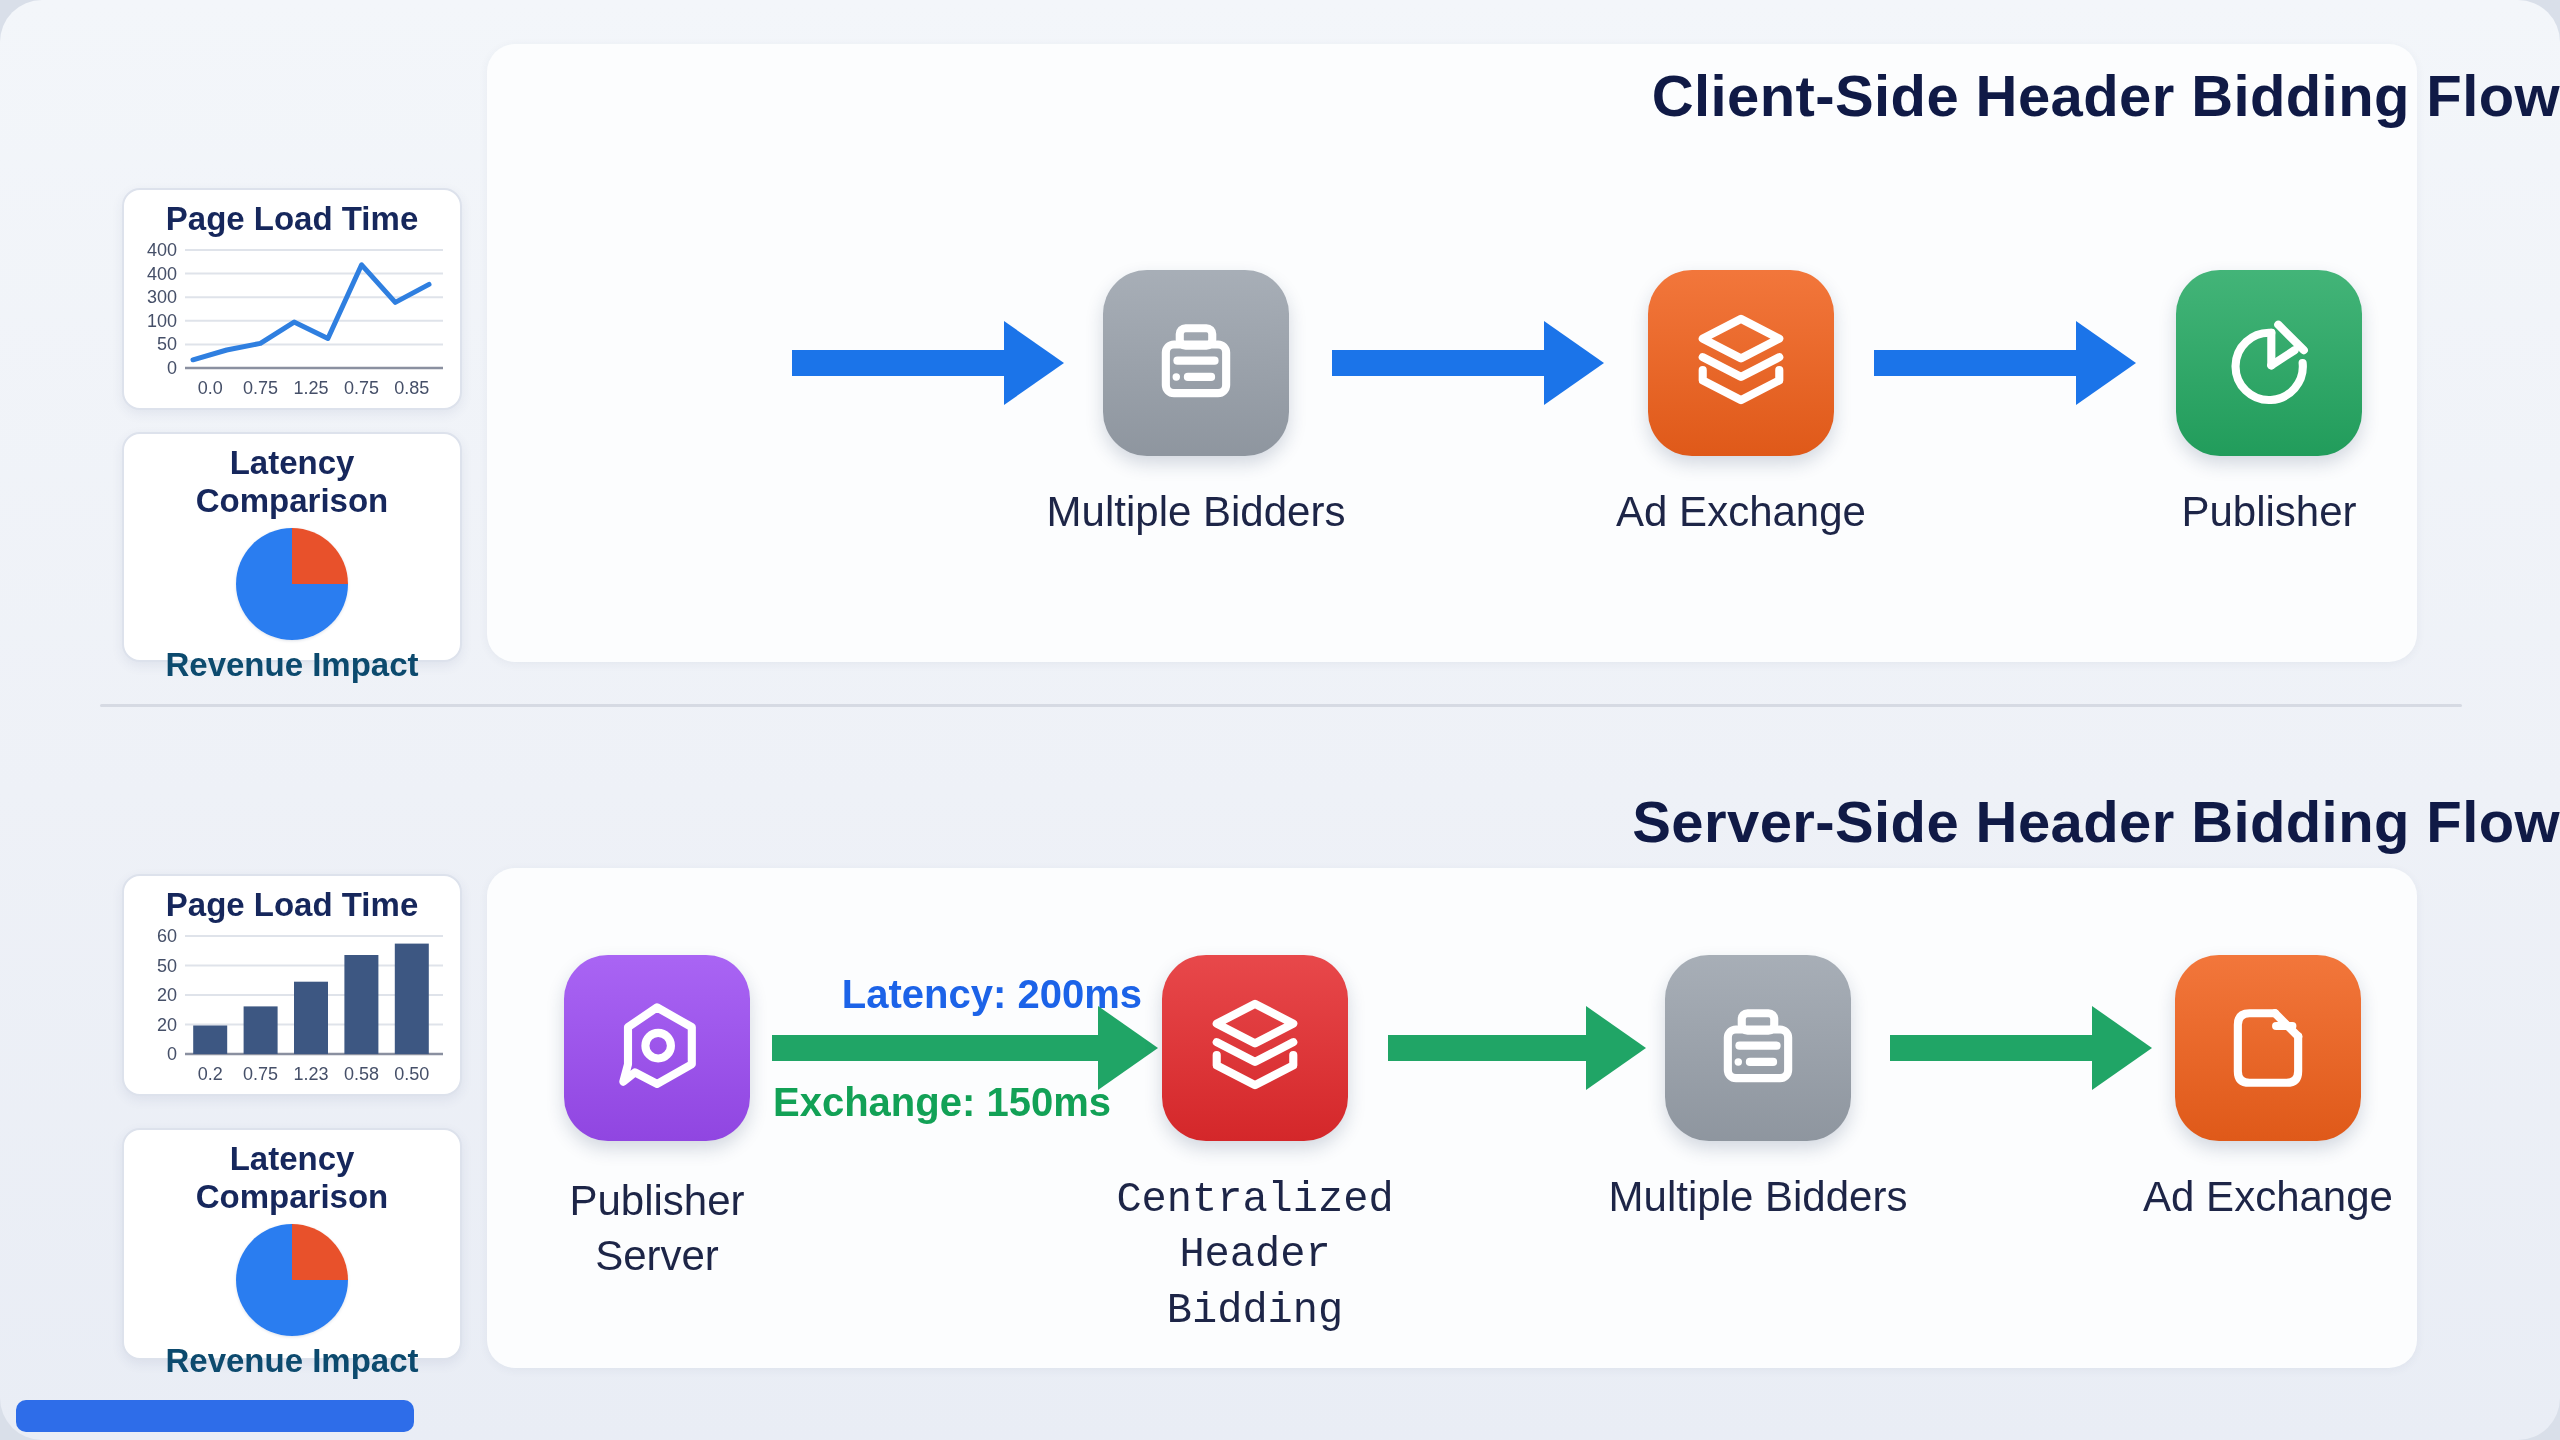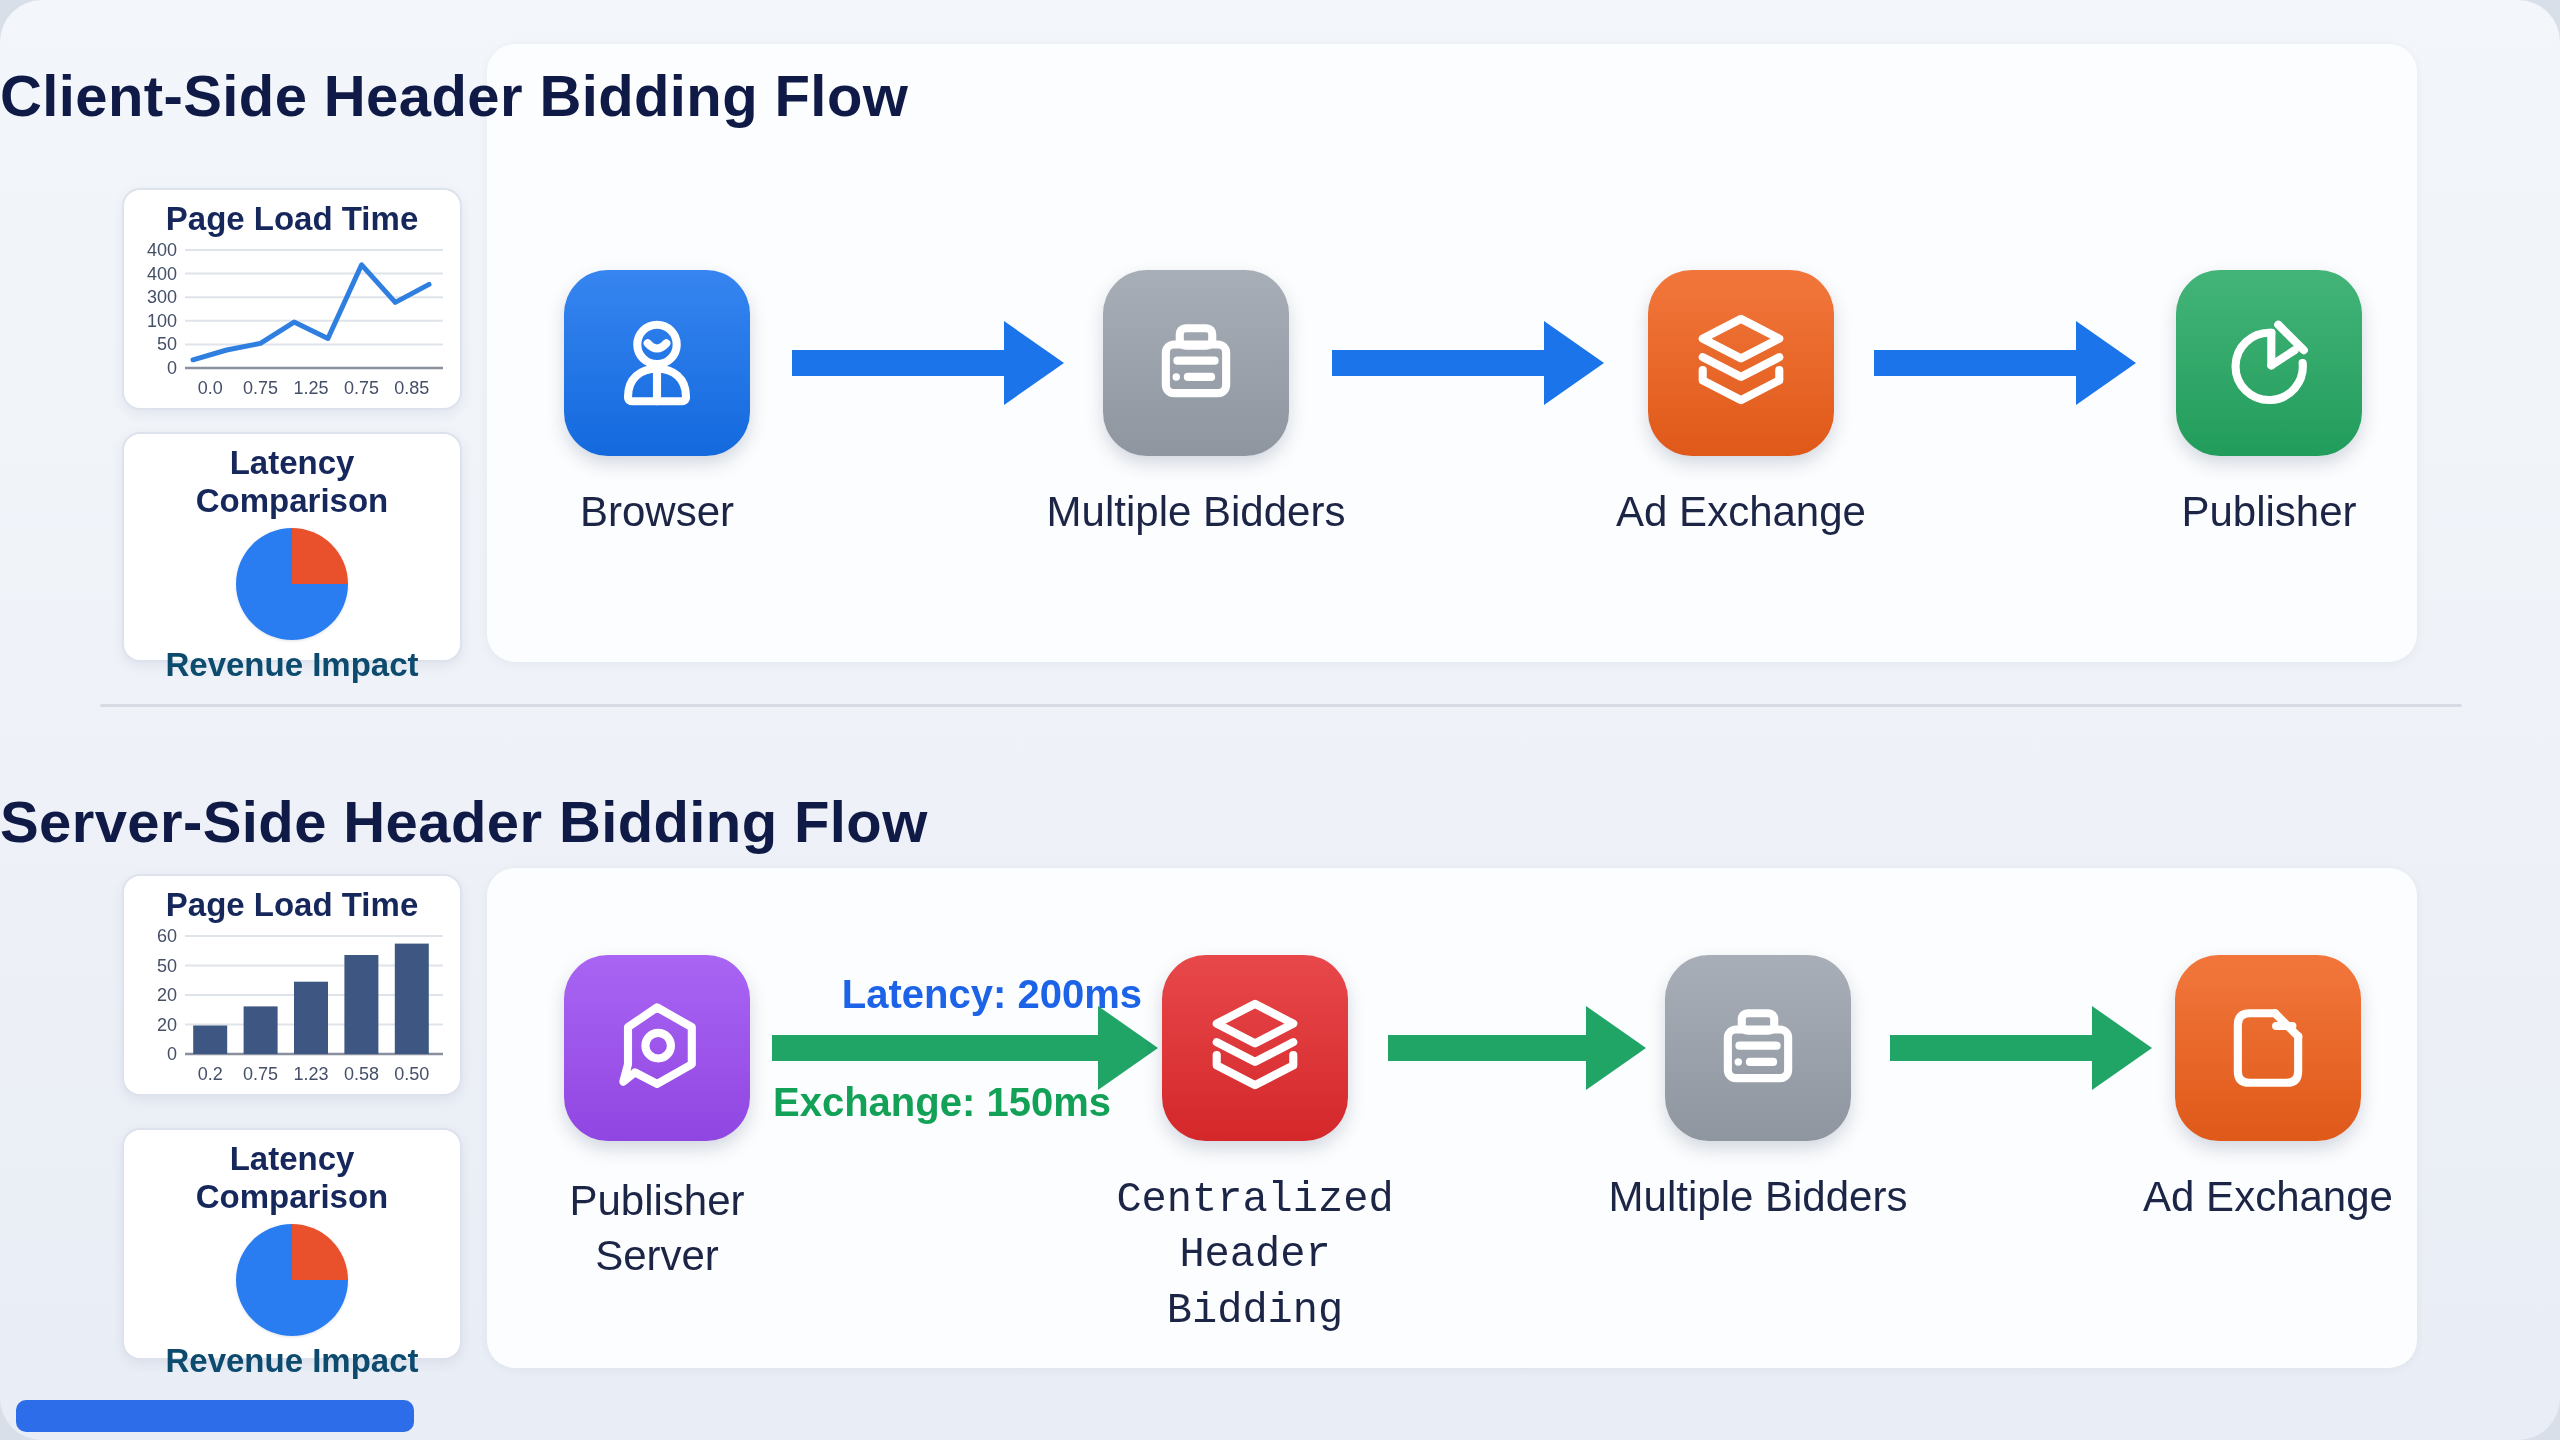--- a/index.html
+++ b/index.html
@@ -1,21 +1,21 @@
 <!DOCTYPE html>
 <html><head>
 <meta charset="utf-8">
 <style>
   html,body{margin:0;padding:0;}
   body{width:2560px;height:1440px;background:#d9dfe9;font-family:"Liberation Sans",sans-serif;position:relative;overflow:hidden;}
   .canvas{position:absolute;inset:0;background:linear-gradient(180deg,#f3f6fa 0%,#eef1f7 55%,#e9edf5 100%);border-radius:42px;overflow:hidden;}
   .flow-panel{position:absolute;background:#fcfdfe;border-radius:28px;box-shadow:0 2px 10px rgba(50,70,110,.06);}
   .flow-panel.top{left:487px;top:44px;width:1930px;height:618px;}
   .flow-panel.bottom{left:487px;top:868px;width:1930px;height:500px;}
-  .section-title{position:absolute;left:0;width:100%;text-align:left;font-size:58px;font-weight:700;color:#101a46;letter-spacing:.4px;}
+  .section-title{position:absolute;left:0;width:100%;text-align:right;font-size:58px;font-weight:700;color:#101a46;letter-spacing:.4px;}
   .divider{position:absolute;left:100px;top:704px;width:2362px;height:3px;background:#d6dae3;border-radius:2px;}
 
   .card{position:absolute;left:122px;width:340px;background:#ffffff;border:2px solid #dde2ec;border-radius:18px;box-shadow:0 4px 12px rgba(50,70,110,.08);box-sizing:border-box;padding:4px 13px;}
   .card-title{font-size:33px;font-weight:700;color:#16275c;text-align:center;margin:6px 0 2px;}
   .card-caption{font-size:33px;font-weight:700;color:#0c4a6e;text-align:center;margin:4px 0 2px;}
   .chart{width:312px;height:158px;}
   .pie{width:112px;height:112px;border-radius:50%;margin:8px auto 6px;box-shadow:0 1px 3px rgba(40,60,100,.15);}
 
   .node{position:absolute;width:186px;}
   .node-icon{width:186px;height:186px;border-radius:44px;display:flex;align-items:center;justify-content:center;background-image:linear-gradient(180deg,rgba(255,255,255,.14),rgba(0,0,0,.07));box-shadow:0 8px 18px rgba(30,50,90,.18);}
@@ -61,31 +61,20 @@
           <text x="274.79999999999995" y="154" text-anchor="middle" font-size="18" fill="#454f68">0.85</text>
           <polyline points="56.0,119.8 89.7,110.0 123.4,103.4 157.1,82.1 190.9,98.5 224.6,24.8 258.3,62.4 292.0,44.4" fill="none" stroke="#2f7fe0" stroke-width="5" stroke-linejoin="round" stroke-linecap="round"></polyline>
         </svg></div>
   </div>
   <div class="card" style="top:432px;height:230px;">
     <div class="card-title">Latency Comparison</div>
     <div class="pie" style="background: conic-gradient(rgb(232, 81, 43) 0%, rgb(232, 81, 43) 25%, rgb(42, 125, 240) 25%, rgb(42, 125, 240) 100%);"></div>
     <div class="card-caption">Revenue Impact</div>
   </div>
 
-  <div class="node" style="left:564px;top:270px;">
-    <div class="node-icon" style="background-color: rgb(21, 113, 238);">
-      <svg viewBox="0 0 100 100" fill="none" stroke="#fff" stroke-width="7" stroke-linecap="round" stroke-linejoin="round">
-        <circle cx="50" cy="34" r="17"></circle>
-        <path d="M42 33 q8 9 16 0"></path>
-        <path d="M25 79 c0-16 11-24 25-24 c14 0 25 8 25 24 c0 3-2 4-4 4 h-42 c-2 0-4-1-4-4 z"></path>
-        <path d="M50 57 v26"></path>
-      </svg>
-    </div>
-    <div class="node-label">Browser</div>
-  </div>
 
   <div class="block-arrow" style="left: 792px; top: 321px; width: 272px; --c: #1b74e9;">
     <div class="shaft"></div>
       <div class="head"></div>
   </div>
 
   <div class="node" style="left:1103px;top:270px;">
     <div class="node-icon" style="background-color: rgb(153, 161, 171);">
       <svg viewBox="0 0 100 100" fill="none" stroke="#fff" stroke-width="7" stroke-linecap="round" stroke-linejoin="round">
         <rect x="36" y="20" width="28" height="15" rx="5"></rect>

